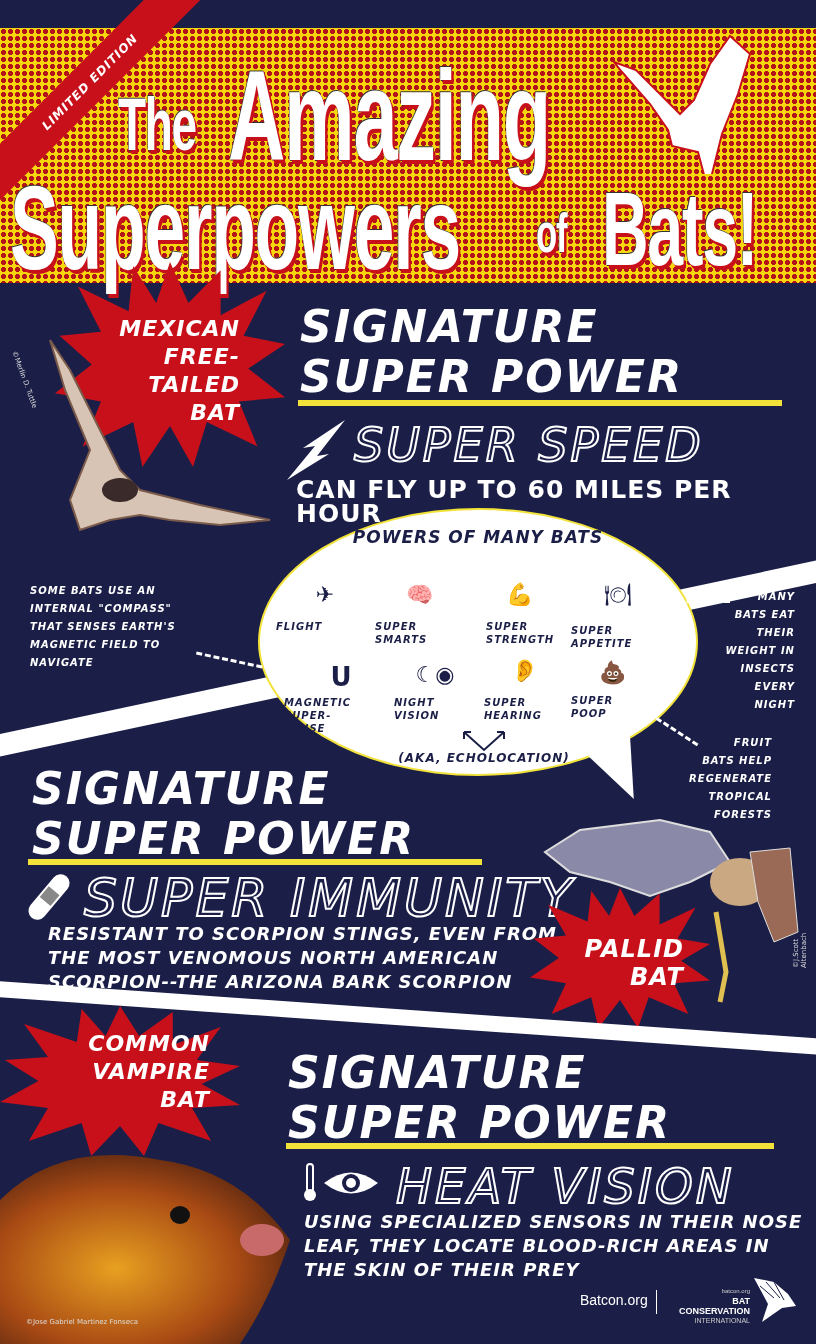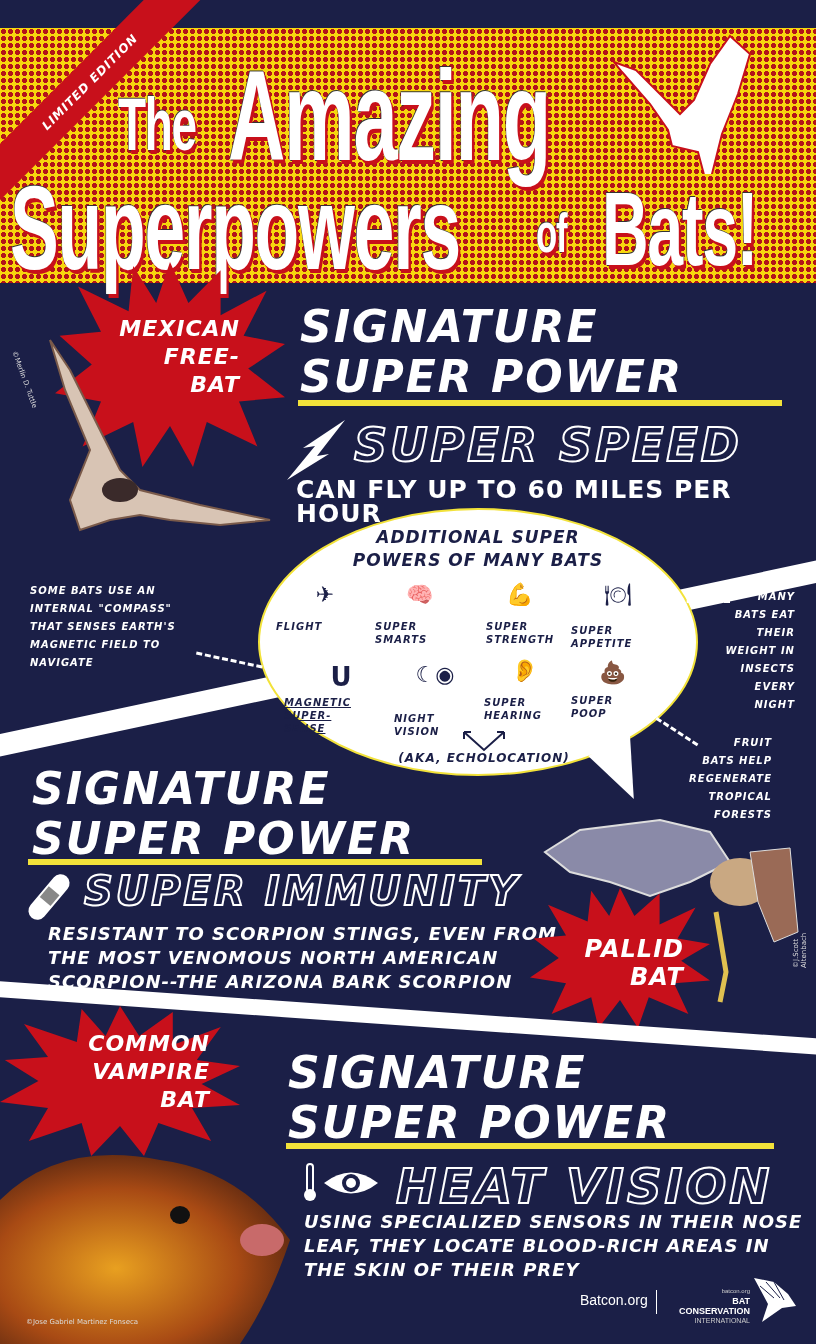--- a/index.html
+++ b/index.html
@@ -25,21 +25,21 @@
   .t-bats { left:602px; top:170px; font-size:104px; }
   .bat-silhouette { left:610px; top:34px; width:150px; height:140px; }
 
   
   .burst { clip-path: polygon(50% 0%,58% 20%,72% 4%,72% 26%,92% 14%,82% 36%,100% 40%,84% 52%,100% 66%,80% 68%,88% 90%,66% 78%,60% 100%,50% 80%,38% 100%,34% 78%,12% 90%,20% 68%,0% 64%,16% 50%,2% 36%,20% 34%,10% 12%,32% 24%,34% 2%,44% 20%);
     background:#c8101b; }
   .burst-label { text-align: right; font-size:22px; line-height:28px; }
 
   .sig { font-size:44px; line-height:50px; letter-spacing:2px; }
   .yellow-line { height:6px; background:#f2e23a; }
-  .power-name { font-size:46px; font-style: oblique; font-weight:bold; color:#1b1f47;
+  .power-name { font-size:46px; font-style: oblique; font-weight:normal; color:#1b1f47;
     -webkit-text-stroke: 2px #fff; letter-spacing:3px; text-transform: uppercase; white-space:nowrap; }
   .desc { font-size:19px; line-height:24px; }
 
   .white-band { background:#fff; }
 
   
   .bubble { left:258px; top:508px; width:440px; height:268px; border-radius:50%; background:#fff; border:2px solid #f2e23a; }
   .bubble-tail { left:600px; top:740px; width:0; height:0; border-left:18px solid transparent; border-right:30px solid transparent; border-top:60px solid #fff; transform: rotate(-30deg); }
   .bubble-title { left:300px; top:526px; width:356px; text-align:center; color:#1b1f47; font-size:17px; line-height:23px; }
   .pw { color:#1b1f47; font-size:10px; line-height:13px; text-align:left; }
@@ -61,20 +61,21 @@
 <div class="abs title-line t-of">of</div>
 <div class="abs title-line t-bats">Bats!</div>
 <svg class="abs bat-silhouette" viewBox="0 0 150 140">
   <path d="M120 2 L140 20 L128 60 L112 100 L98 156 L88 118 L62 112 L58 96 L40 70 L12 38 L4 28 L26 36 L50 60 L70 80 L84 66 L100 30 Z" fill="#fff" stroke="#c8101b" stroke-width="2"></path>
 </svg>
 
 <div class="abs burst" style="left:55px; top:262px; width:230px; height:205px;"></div>
 <div class="abs burst-label comic" style="left:80px; top:315px; width:160px;font-style:italic;">
   <div>MEXICAN</div>
   <div>FREE-</div>
+  <div>TAILED</div>
   <div>BAT</div>
 </div>
 <div class="abs credit" style="left:18px; top:350px; transform:rotate(70deg); transform-origin:left top;">©Merlin D. Tuttle</div>
 <svg class="abs" style="left:20px; top:330px; width:255px; height:230px;" viewBox="0 0 255 230">
   <path d="M30 10 L45 60 L70 120 L50 170 L60 200 L90 190 L120 185 L150 190 L200 195 L250 190 L180 175 L120 160 L100 140 L80 100 L50 40 Z" fill="#d8c4b4" stroke="#7a5a4a" stroke-width="2"></path>
   <ellipse cx="100" cy="160" rx="18" ry="12" fill="#3a2a2a"></ellipse>
 </svg>
 
 <div class="abs comic sig" style="left:300px; top:302px;">
   <div>SIGNATURE</div>
@@ -85,37 +86,36 @@
   <path d="M60 2 L32 38 L44 36 L2 62 L30 28 L18 30 Z" fill="#fff"></path>
 </svg>
 <div class="abs power-name" style="left:354px; top:418px;">SUPER SPEED</div>
 <div class="abs comic desc" style="left:296px; top:478px; font-size:25px; font-style:normal;">CAN FLY UP TO 60 MILES PER HOUR</div>
 
 <div class="abs white-band" style="left:-20px; top:645px; width:880px; height:22px; transform:rotate(-12deg); transform-origin:center;"></div>
 
 <div class="abs bubble"></div>
 <div class="abs bubble-tail"></div>
 <div class="abs comic bubble-title">
-  <div>ADDITIONAL SUPER</div>
   <div>POWERS OF MANY BATS</div>
 </div>
 
 <div class="abs pw-icon" style="left:310px; top:582px; width:30px;">✈</div>
 <div class="abs pw comic" style="left:276px; top:620px;">FLIGHT</div>
 <div class="abs pw-icon" style="left:402px; top:582px; width:36px;">🧠</div>
 <div class="abs pw comic" style="left:375px; top:620px; width:70px;">SUPER SMARTS</div>
 <div class="abs pw-icon" style="left:502px; top:582px; width:36px;">💪</div>
 <div class="abs pw comic" style="left:486px; top:620px; width:80px;">SUPER STRENGTH</div>
 <div class="abs pw-icon" style="left:600px; top:582px; width:36px;">🍽</div>
 <div class="abs pw comic" style="left:571px; top:624px; width:75px;">SUPER APPETITE</div>
 
 <div class="abs pw-icon" style="left:326px; top:662px; width:30px; font-weight:bold; font-size:26px;">U</div>
-<div class="abs pw comic" style="left:284px; top:696px; width:80px;text-decoration:underline;">MAGNETIC SUPER-SENSE</div>
+<div class="abs pw comic" style="left:284px; top:696px; width:80px;">MAGNETIC SUPER-SENSE</div>
 <div class="abs pw-icon" style="left:410px; top:662px; width:50px;">☾◉</div>
-<div class="abs pw comic" style="left:394px; top:696px; width:60px;margin-top:16px;">NIGHT VISION</div>
+<div class="abs pw comic" style="left:394px; top:696px; width:60px;">NIGHT VISION</div>
 <div class="abs pw-icon" style="left:510px; top:658px; width:30px;">👂</div>
 <div class="abs pw comic" style="left:484px; top:696px; width:70px;">SUPER HEARING</div>
 <div class="abs pw-icon" style="left:598px; top:660px; width:30px;">💩</div>
 <div class="abs pw comic" style="left:571px; top:694px; width:50px;">SUPER POOP</div>
 
 <svg class="abs" style="left:460px; top:728px; width:48px; height:26px;" viewBox="0 0 48 26">
   <path d="M4 4 L24 22 L44 4" stroke="#1b1f47" stroke-width="2" fill="none"></path>
   <path d="M4 4 L4 11 M4 4 L11 4 M44 4 L37 4 M44 4 L44 11" stroke="#1b1f47" stroke-width="2"></path>
 </svg>
 <div class="abs pw comic" style="left:394px; top:752px; width:180px; text-align:center; font-size:12px;">(AKA, ECHOLOCATION)</div>
@@ -145,21 +145,21 @@
 
 <div class="abs comic sig" style="left:32px; top:764px;">
   <div>SIGNATURE</div>
   <div>SUPER POWER</div>
 </div>
 <div class="abs yellow-line" style="left:28px; top:859px; width:454px;"></div>
 <svg class="abs" style="left:20px; top:868px; width:58px; height:58px;" viewBox="0 0 58 58">
   <rect x="20" y="2" width="18" height="54" rx="9" fill="#fff" transform="rotate(40 29 29)"></rect>
   <rect x="22" y="21" width="14" height="14" fill="#888" transform="rotate(40 29 29)"></rect>
 </svg>
-<div class="abs power-name" style="left:84px; top:868px; font-size:40px;">SUPER IMMUNITY</div>
+<div class="abs power-name" style="left:84px; top:868px; font-size:52px;">SUPER IMMUNITY</div>
 <div class="abs comic desc" style="left:48px; top:922px; font-size:18px;">
   <div>RESISTANT TO SCORPION STINGS, EVEN FROM</div>
   <div>THE MOST VENOMOUS NORTH AMERICAN</div>
   <div>SCORPION--THE ARIZONA BARK SCORPION</div>
 </div>
 
 <svg class="abs" style="left:540px; top:812px; width:270px; height:200px;" viewBox="0 0 270 200">
   <path d="M5 40 L40 18 L120 8 L170 20 L190 50 L150 70 L110 84 L70 70 L30 60 Z" fill="#8a8aa8" stroke="#ddd" stroke-width="2"></path>
   <ellipse cx="200" cy="70" rx="30" ry="24" fill="#c9a882"></ellipse>
   <path d="M210 40 L250 36 L258 120 L234 130 L218 90 Z" fill="#9a6a56" stroke="#ddd" stroke-width="1"></path>

